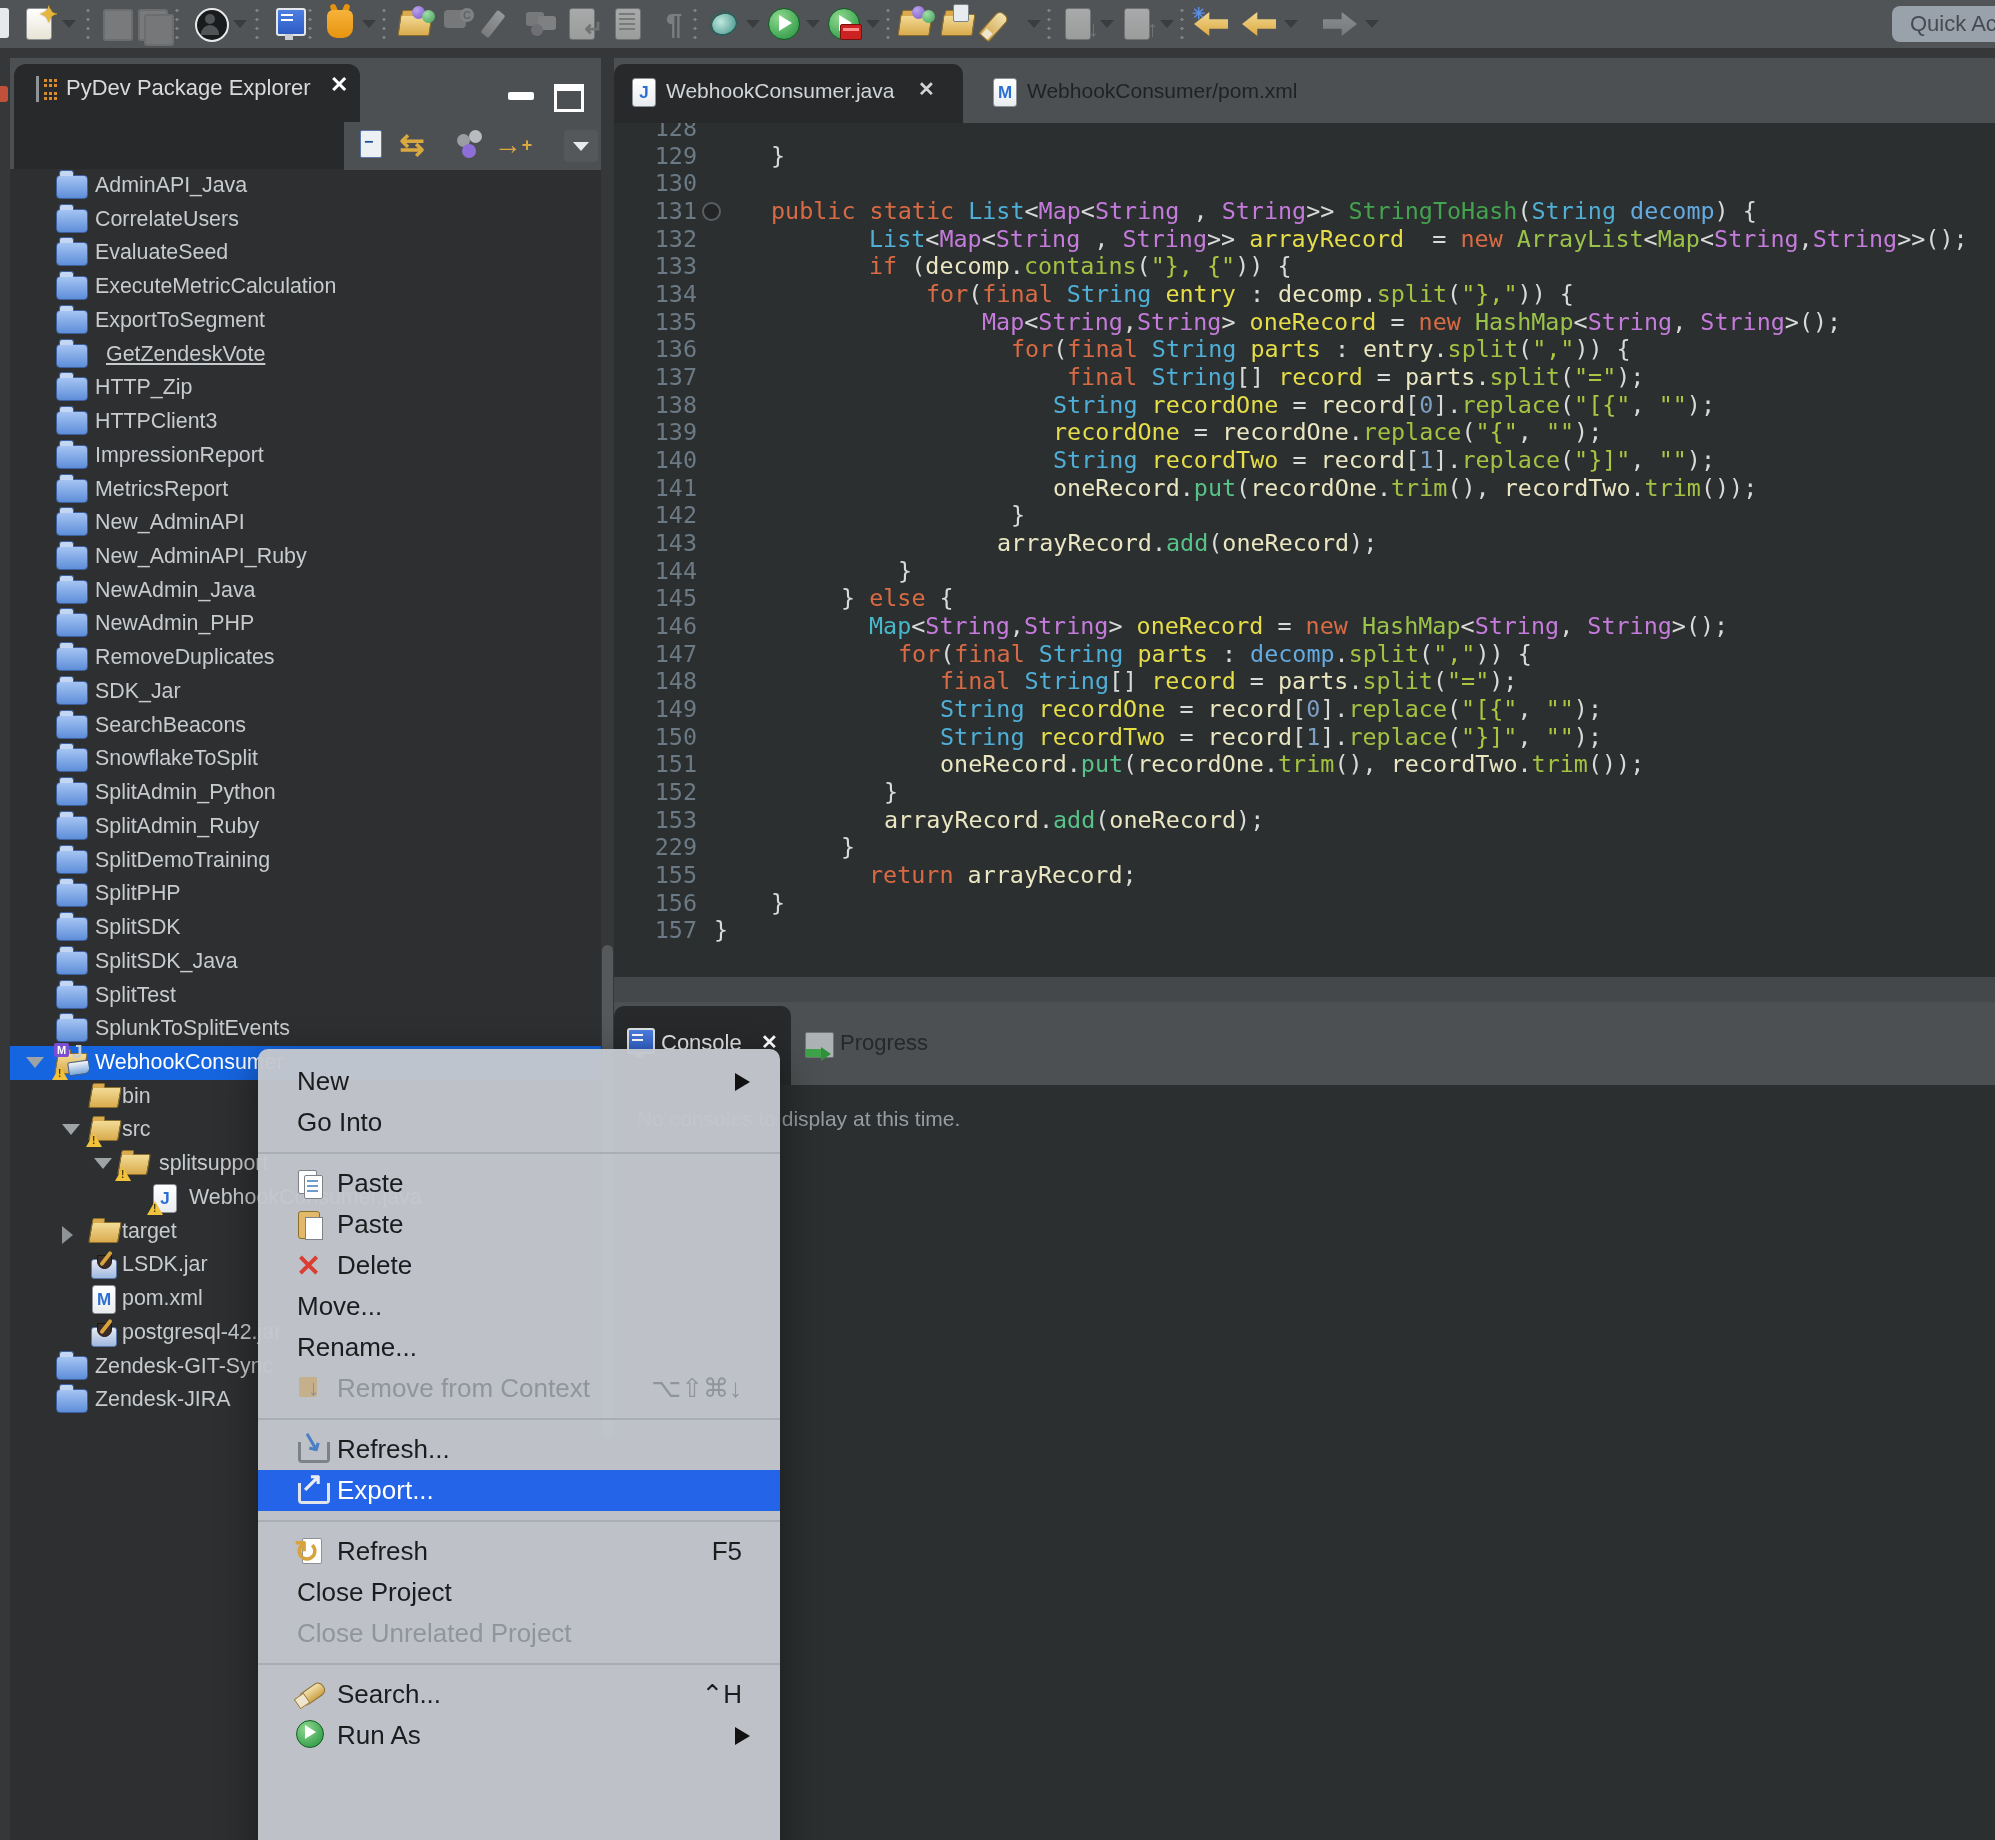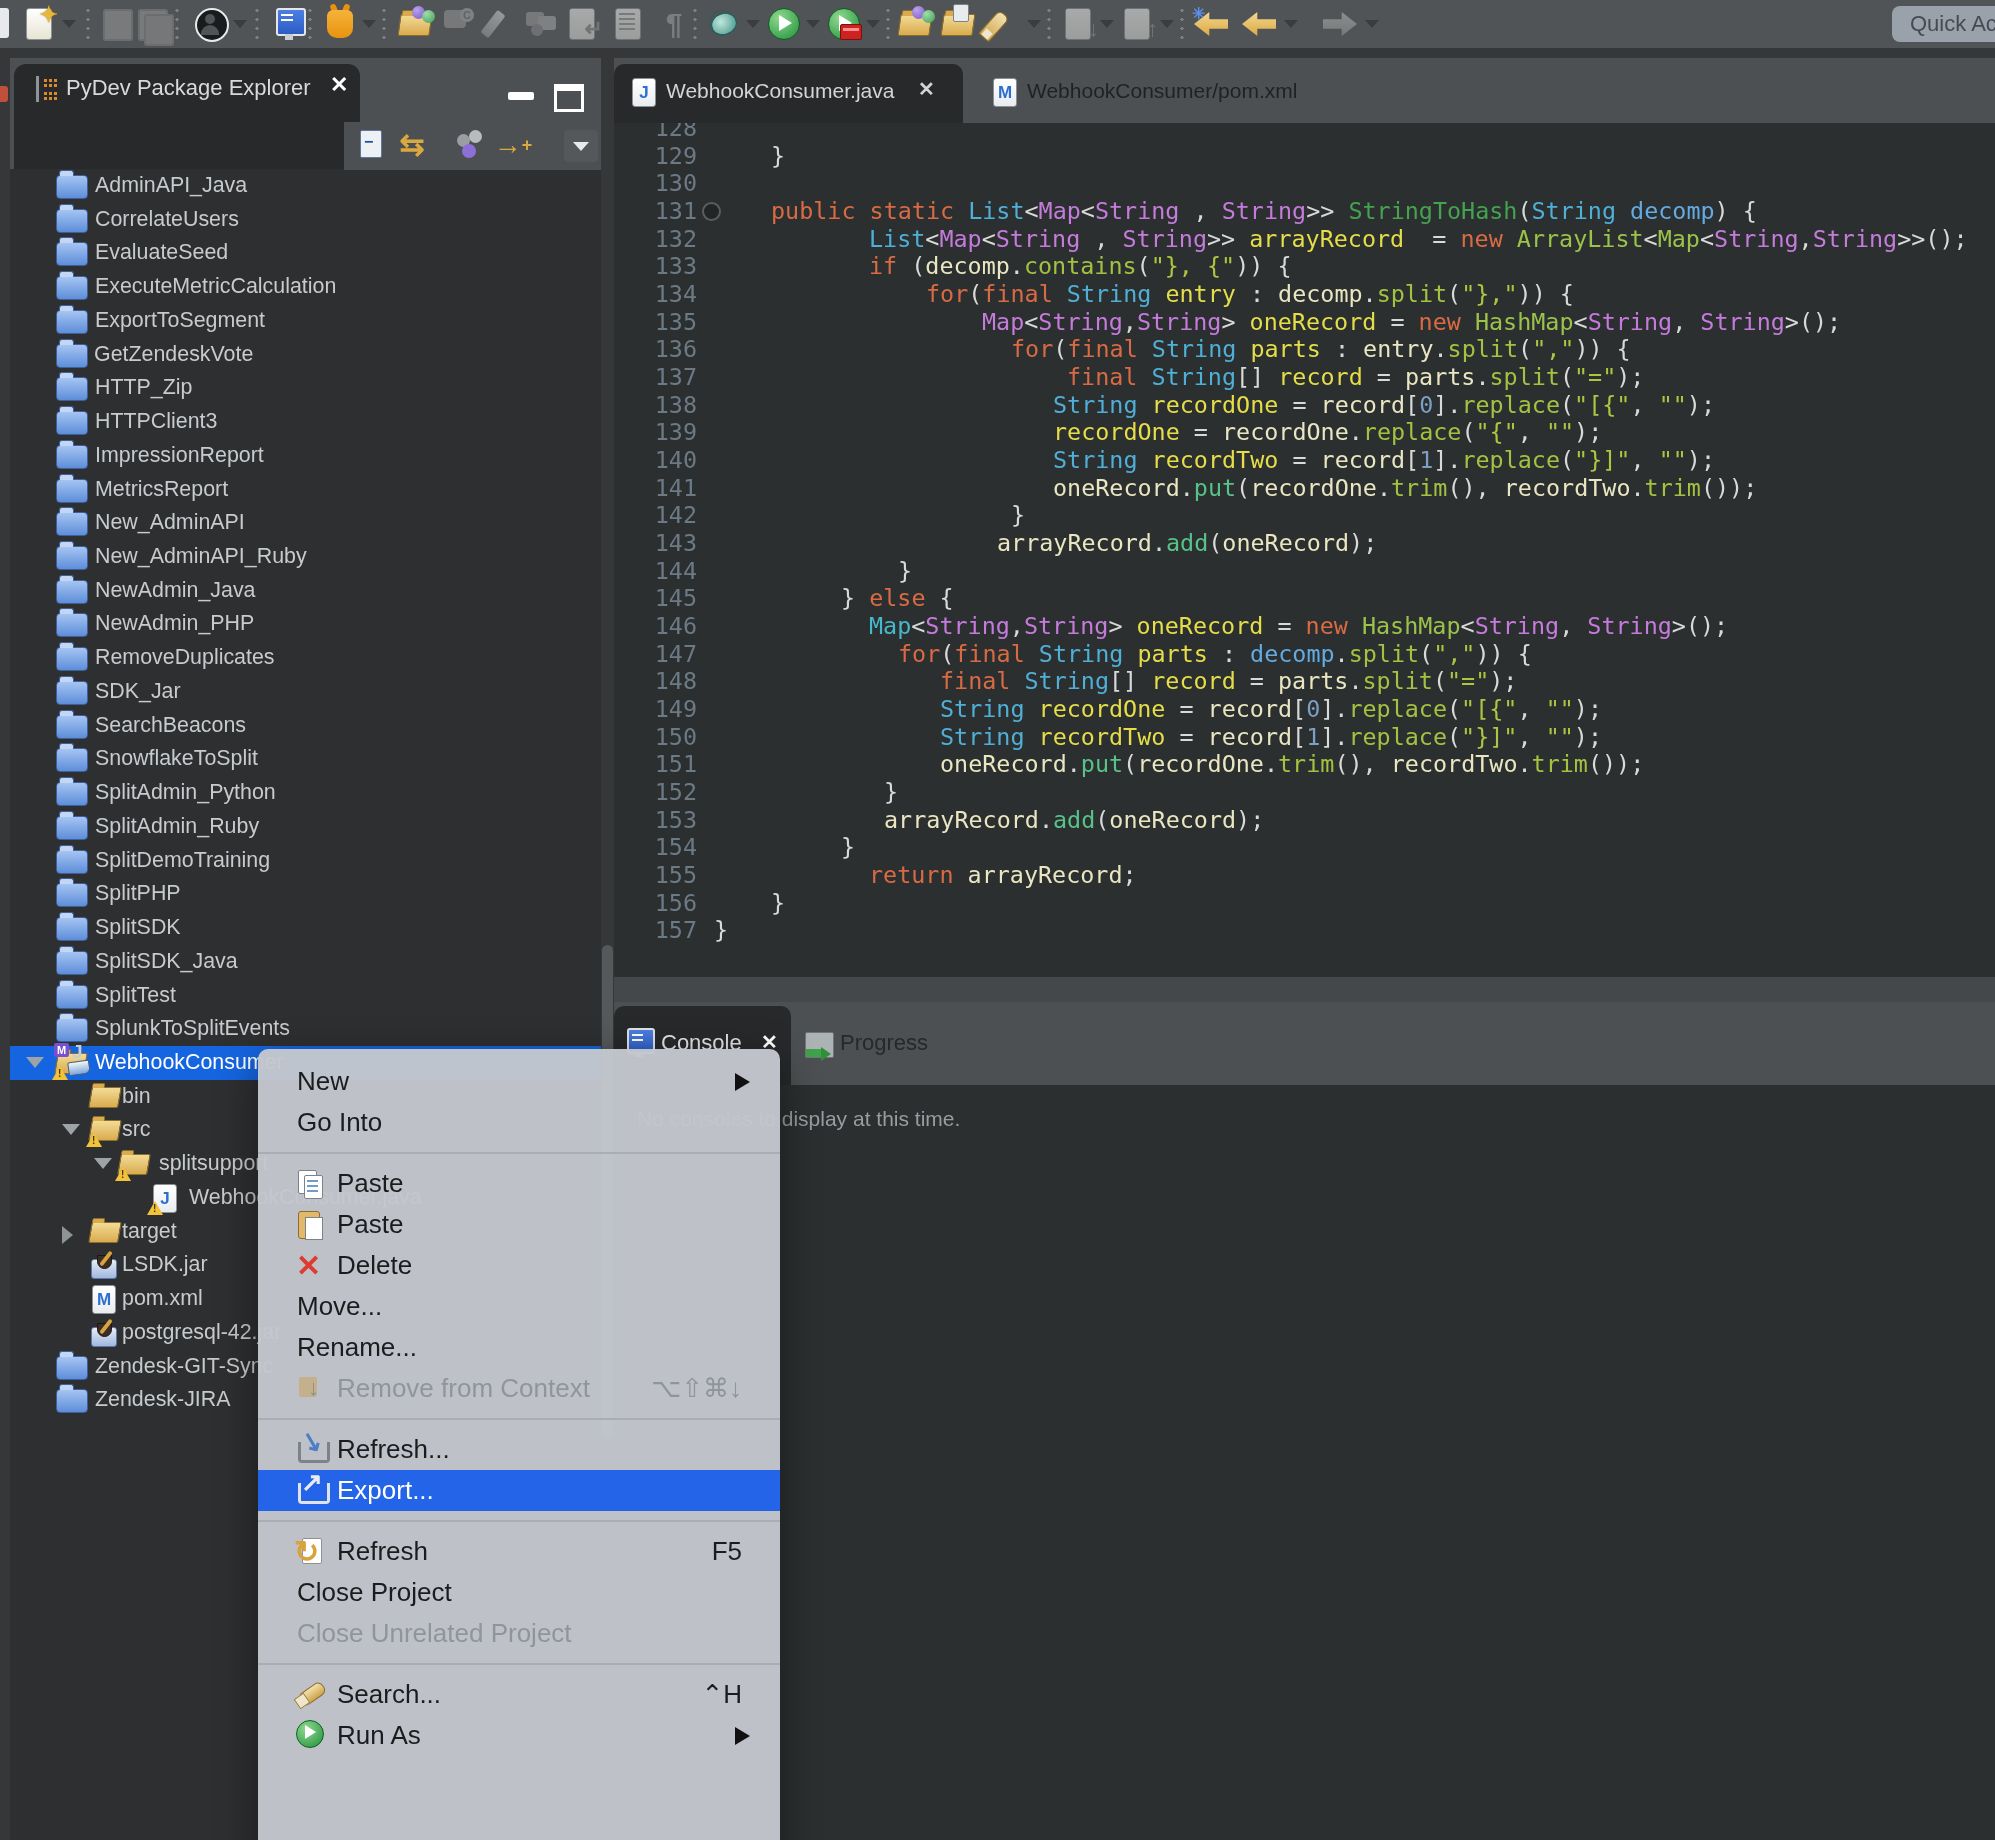--- a/index.html
+++ b/index.html
@@ -380,21 +380,21 @@
       <div class="trow" style="top: 135px;">
         <span class="ticon" style="left: 46px;">
           <span class="if-blue"></span>
         </span>
         <span class="tlabel" style="left: 85px;">ExportToSegment</span>
       </div>
       <div class="trow" style="top: 169px;">
         <span class="ticon" style="left: 46px;">
           <span class="if-blue"></span>
         </span>
-        <span class="tlabel" style="left: 84px;">GetZendeskVote</span>
+        <span class="tlabel" style="left: 96px; text-decoration: underline;">GetZendeskVote</span>
       </div>
       <div class="trow" style="top: 202px;">
         <span class="ticon" style="left: 46px;">
           <span class="if-blue"></span>
         </span>
         <span class="tlabel" style="left: 85px;">HTTP_Zip</span>
       </div>
       <div class="trow" style="top: 236px;">
         <span class="ticon" style="left: 46px;">
           <span class="if-blue"></span>
@@ -632,21 +632,21 @@
       <div class="cl" style="top: 434px;"><span class="num">144</span><span class="src" style="margin-left: 184px;"><span style="color: rgb(216, 218, 216);">}</span></span></div>
       <div class="cl" style="top: 461px;"><span class="num">145</span><span class="src" style="margin-left: 127px;"><span style="color: rgb(216, 218, 216);">} </span><span style="color: rgb(217, 107, 68);">else</span><span style="color: rgb(216, 218, 216);"> {</span></span></div>
       <div class="cl" style="top: 489px;"><span class="num">146</span><span class="src" style="margin-left: 155px;"><span style="color: rgb(69, 184, 201);">Map</span><span style="color: rgb(216, 218, 216);">&lt;</span><span style="color: rgb(197, 123, 219);">String</span><span style="color: rgb(216, 218, 216);">,</span><span style="color: rgb(197, 123, 219);">String</span><span style="color: rgb(216, 218, 216);">&gt; </span><span style="color: rgb(229, 222, 72);">oneRecord</span><span style="color: rgb(216, 218, 216);"> = </span><span style="color: rgb(217, 107, 68);">new</span><span style="color: rgb(155, 195, 74);"> HashMap</span><span style="color: rgb(216, 218, 216);">&lt;</span><span style="color: rgb(197, 123, 219);">String</span><span style="color: rgb(216, 218, 216);">, </span><span style="color: rgb(197, 123, 219);">String</span><span style="color: rgb(216, 218, 216);">&gt;();</span></span></div>
       <div class="cl" style="top: 517px;"><span class="num">147</span><span class="src" style="margin-left: 184px;"><span style="color: rgb(217, 107, 68);">for</span><span style="color: rgb(216, 218, 216);">(</span><span style="color: rgb(217, 107, 68);">final</span><span style="color: rgb(79, 175, 215);"> String</span><span style="color: rgb(229, 222, 72);"> parts</span><span style="color: rgb(216, 218, 216);"> : </span><span style="color: rgb(100, 171, 226);">decomp</span><span style="color: rgb(216, 218, 216);">.</span><span style="color: rgb(164, 194, 65);">split</span><span style="color: rgb(216, 218, 216);">(</span><span style="color: rgb(175, 197, 63);">","</span><span style="color: rgb(216, 218, 216);">)) {</span></span></div>
       <div class="cl" style="top: 544px;"><span class="num">148</span><span class="src" style="margin-left: 226px;"><span style="color: rgb(217, 107, 68);">final</span><span style="color: rgb(79, 175, 215);"> String</span><span style="color: rgb(216, 218, 216);">[] </span><span style="color: rgb(229, 222, 72);">record</span><span style="color: rgb(216, 218, 216);"> = </span><span style="color: rgb(233, 230, 193);">parts</span><span style="color: rgb(216, 218, 216);">.</span><span style="color: rgb(164, 194, 65);">split</span><span style="color: rgb(216, 218, 216);">(</span><span style="color: rgb(175, 197, 63);">"="</span><span style="color: rgb(216, 218, 216);">);</span></span></div>
       <div class="cl" style="top: 572px;"><span class="num">149</span><span class="src" style="margin-left: 226px;"><span style="color: rgb(79, 175, 215);">String</span><span style="color: rgb(229, 222, 72);"> recordOne</span><span style="color: rgb(216, 218, 216);"> = </span><span style="color: rgb(233, 230, 193);">record</span><span style="color: rgb(216, 218, 216);">[</span><span style="color: rgb(124, 159, 196);">0</span><span style="color: rgb(216, 218, 216);">].</span><span style="color: rgb(164, 194, 65);">replace</span><span style="color: rgb(216, 218, 216);">(</span><span style="color: rgb(175, 197, 63);">"[{"</span><span style="color: rgb(216, 218, 216);">, </span><span style="color: rgb(175, 197, 63);">""</span><span style="color: rgb(216, 218, 216);">);</span></span></div>
       <div class="cl" style="top: 600px;"><span class="num">150</span><span class="src" style="margin-left: 226px;"><span style="color: rgb(79, 175, 215);">String</span><span style="color: rgb(229, 222, 72);"> recordTwo</span><span style="color: rgb(216, 218, 216);"> = </span><span style="color: rgb(233, 230, 193);">record</span><span style="color: rgb(216, 218, 216);">[</span><span style="color: rgb(124, 159, 196);">1</span><span style="color: rgb(216, 218, 216);">].</span><span style="color: rgb(164, 194, 65);">replace</span><span style="color: rgb(216, 218, 216);">(</span><span style="color: rgb(175, 197, 63);">"}]"</span><span style="color: rgb(216, 218, 216);">, </span><span style="color: rgb(175, 197, 63);">""</span><span style="color: rgb(216, 218, 216);">);</span></span></div>
       <div class="cl" style="top: 627px;"><span class="num">151</span><span class="src" style="margin-left: 226px;"><span style="color: rgb(233, 230, 193);">oneRecord</span><span style="color: rgb(216, 218, 216);">.</span><span style="color: rgb(88, 195, 137);">put</span><span style="color: rgb(216, 218, 216);">(</span><span style="color: rgb(233, 230, 193);">recordOne</span><span style="color: rgb(216, 218, 216);">.</span><span style="color: rgb(164, 194, 65);">trim</span><span style="color: rgb(216, 218, 216);">(), </span><span style="color: rgb(233, 230, 193);">recordTwo</span><span style="color: rgb(216, 218, 216);">.</span><span style="color: rgb(164, 194, 65);">trim</span><span style="color: rgb(216, 218, 216);">());</span></span></div>
       <div class="cl" style="top: 655px;"><span class="num">152</span><span class="src" style="margin-left: 170px;"><span style="color: rgb(216, 218, 216);">}</span></span></div>
       <div class="cl" style="top: 683px;"><span class="num">153</span><span class="src" style="margin-left: 170px;"><span style="color: rgb(233, 230, 193);">arrayRecord</span><span style="color: rgb(216, 218, 216);">.</span><span style="color: rgb(88, 195, 137);">add</span><span style="color: rgb(216, 218, 216);">(</span><span style="color: rgb(233, 230, 193);">oneRecord</span><span style="color: rgb(216, 218, 216);">);</span></span></div>
-      <div class="cl" style="top: 710px;"><span class="num">154</span><span class="src" style="margin-left: 127px;"><span style="color: rgb(216, 218, 216);">}</span></span></div>
+      <div class="cl" style="top: 710px;"><span class="num">229</span><span class="src" style="margin-left: 127px;"><span style="color: rgb(216, 218, 216);">}</span></span></div>
       <div class="cl" style="top: 738px;"><span class="num">155</span><span class="src" style="margin-left: 155px;"><span style="color: rgb(217, 107, 68);">return</span><span style="color: rgb(233, 230, 193);"> arrayRecord</span><span style="color: rgb(216, 218, 216);">;</span></span></div>
       <div class="cl" style="top: 766px;"><span class="num">156</span><span class="src" style="margin-left: 57px;"><span style="color: rgb(216, 218, 216);">}</span></span></div>
       <div class="cl" style="top: 793px;"><span class="num">157</span><span class="src" style="margin-left: 0px;"><span style="color: rgb(216, 218, 216);">}</span></span></div>
       <div class="cl" style="top: 849px;"><span class="num">158</span><span class="src" style="margin-left: 0px;"></span></div>
     </div>
 </div>
 
 <div class="sash"></div>
 <div class="console">
   <div class="con-tab">

